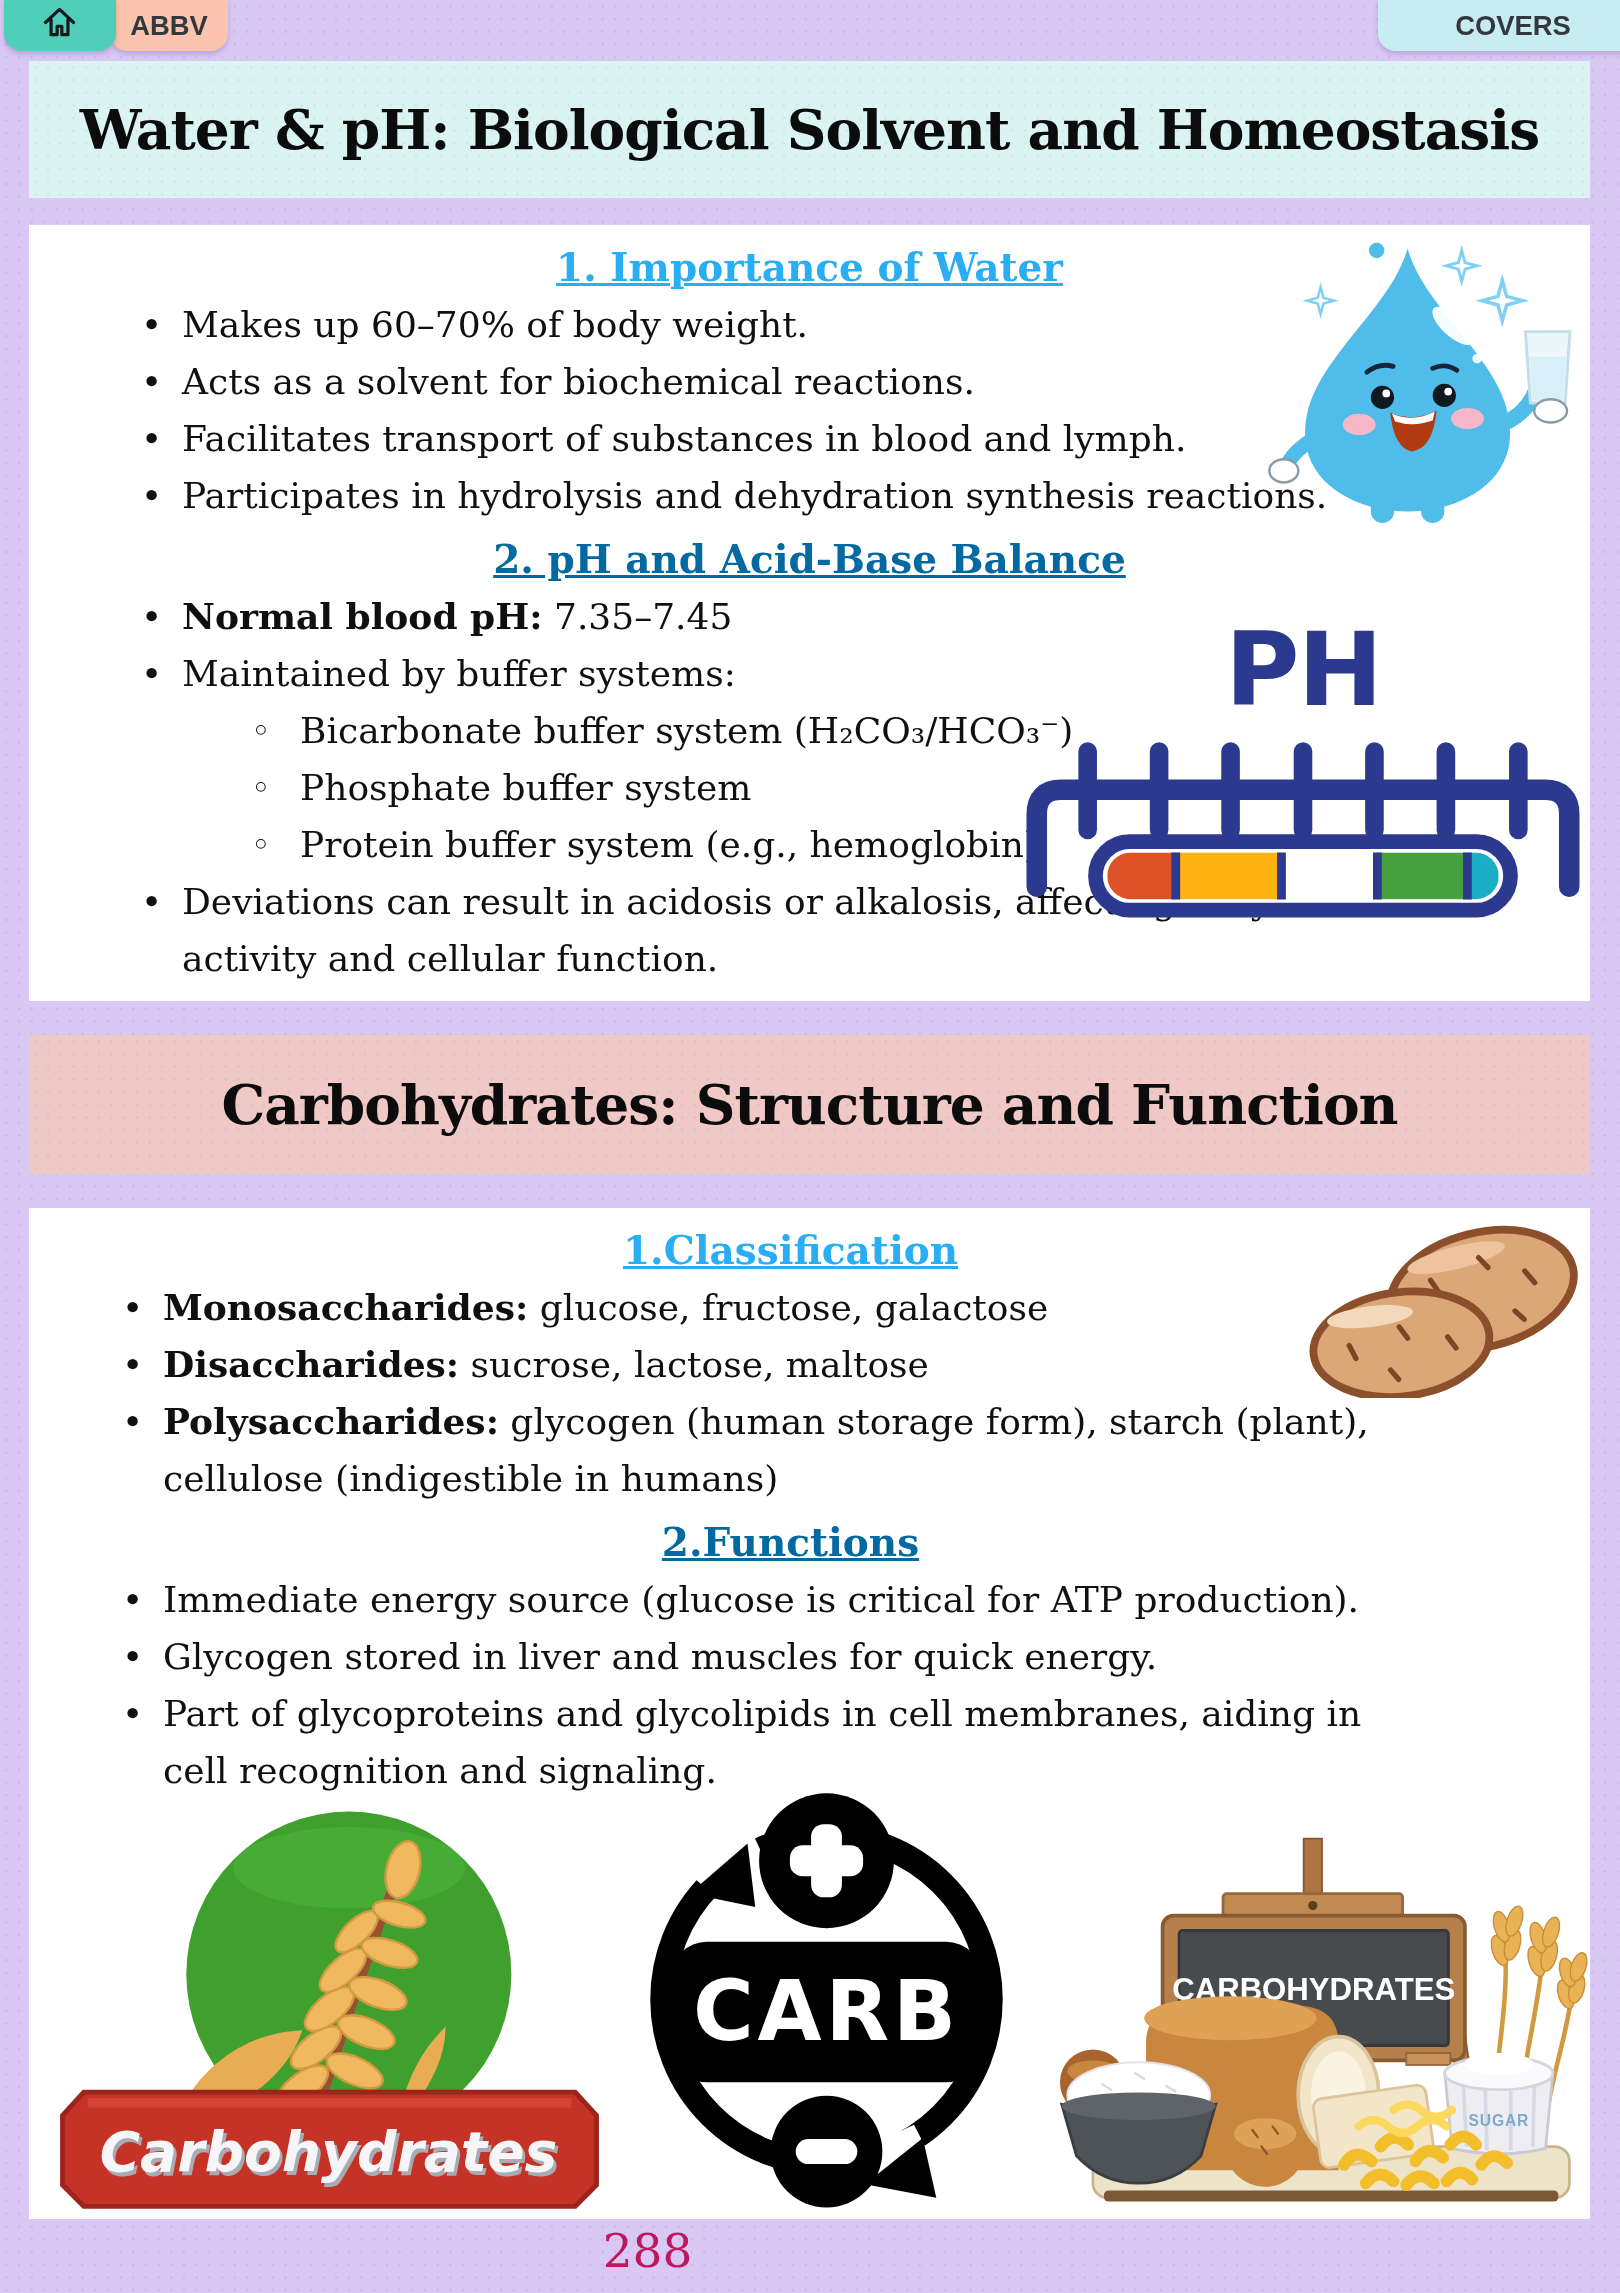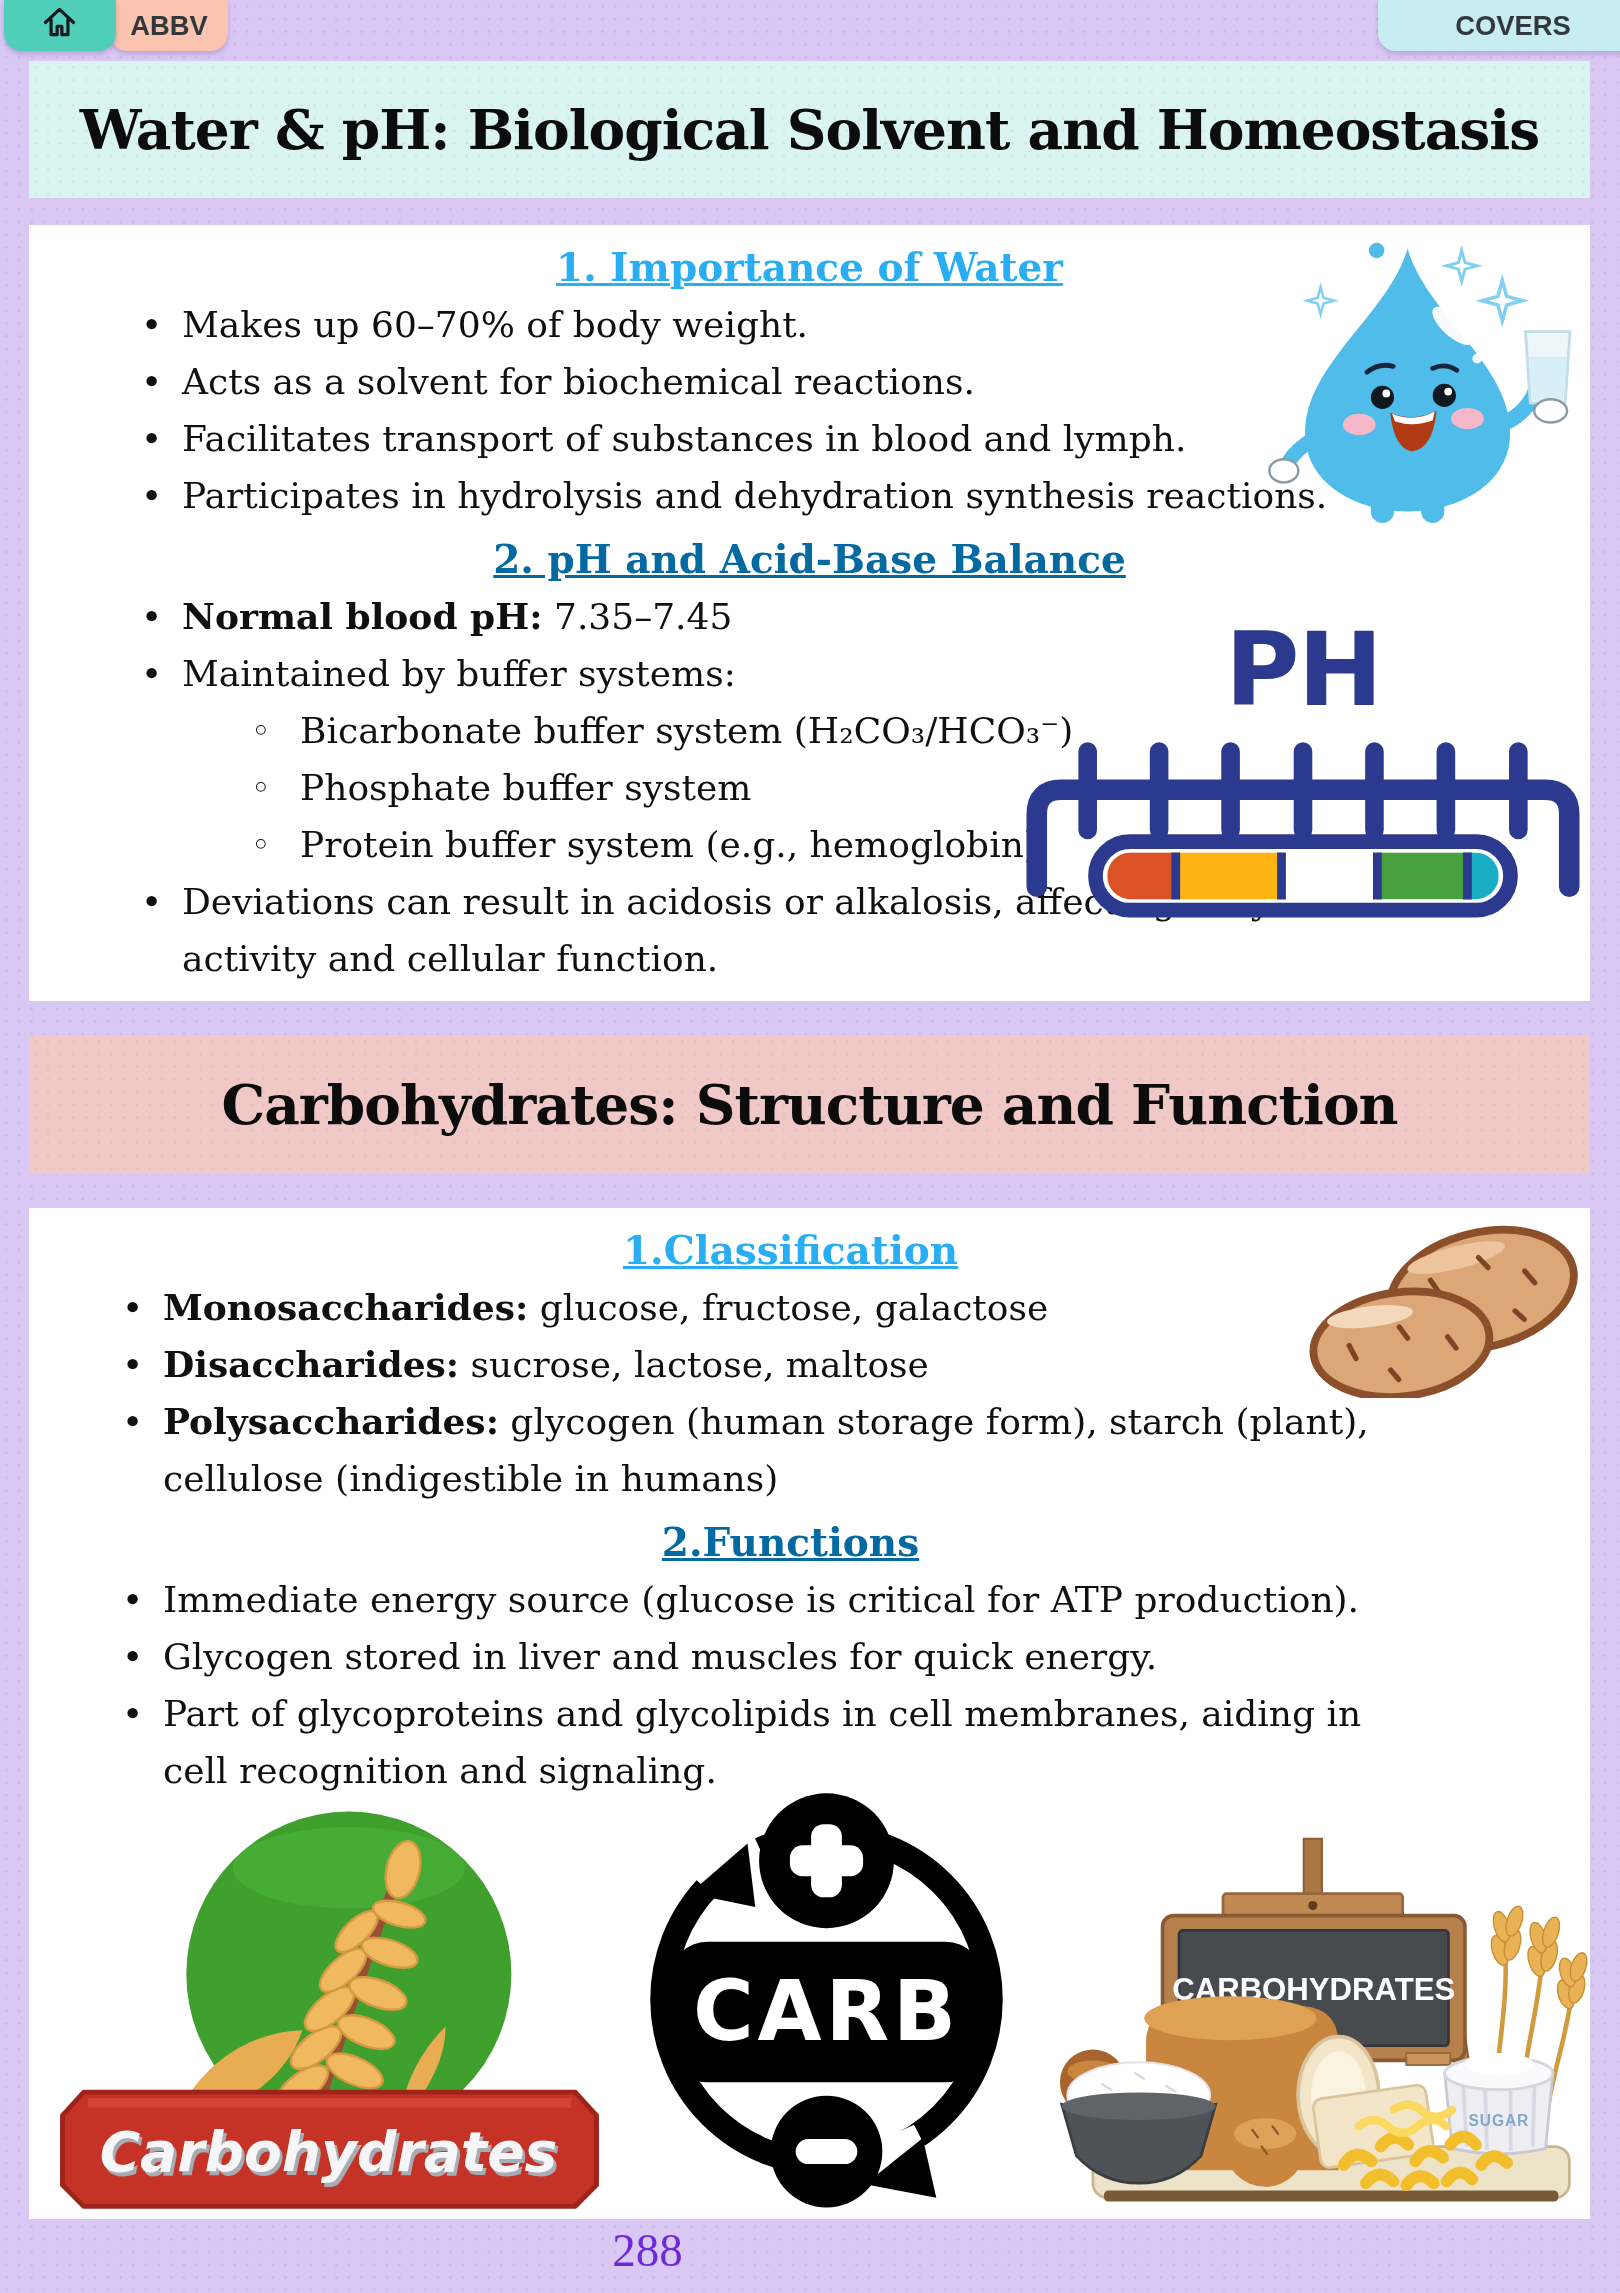--- a/index.html
+++ b/index.html
@@ -52,21 +52,21 @@
   .mt8 { margin-top:7.8px; }
   .illus { position:absolute; }
   .mascot   { right:13.7px; top:7.8px;    width:333px; height:290px; }
   .phmeter  { left:980px; top:370px; width:588px; height:323px; }
   .potatoes { left:1274px; top:7.8px;   width:280px; height:182px; }
   .wheatbadge { left:25.5px;  top:592px; width:549px; height:416px; }
   .carbcycle  { left:576px; top:568px; width:443px; height:443px; }
   .trayscene  { left:992px; top:616px; width:580px; height:394px; }
   .page-num {
     position:absolute; left:0; top:2223px; width:1295px; text-align:center;
-    font-size:47px; font-weight:normal; color:#6d28d9;font-family:Liberation Serif, serif;
+    font-size:47px; font-weight:normal; color:#be185d;
   }
 </style>
 </head>
 <body>
 
 <div class="tab-btn btn-home">
   <span>
     <svg width="45" height="45" viewBox="0 0 48 48">
       <path d="M9 24 L24 10 L39 24 M15 21 V37 H21.5 V28 H26.5 V37 H33 V21" fill="none" stroke="#15181c" stroke-width="3.4" stroke-linecap="round" stroke-linejoin="round"></path>
     </svg>

